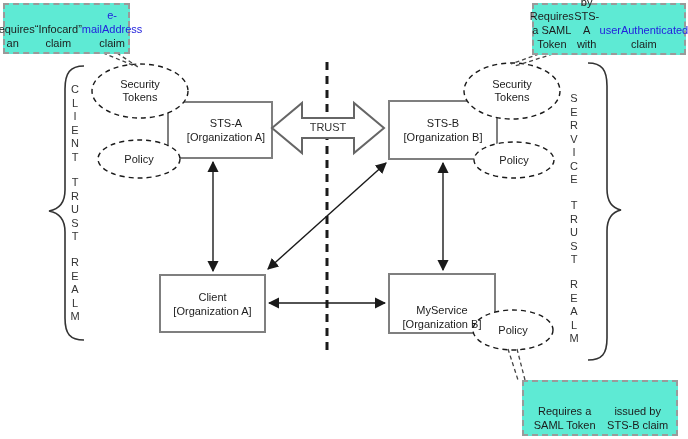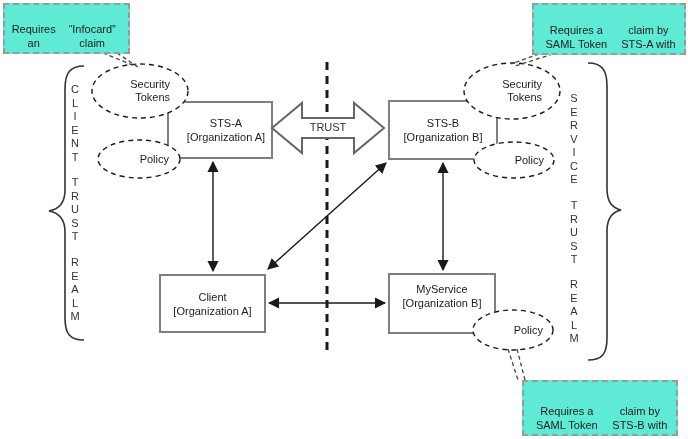--- a/index.html
+++ b/index.html
@@ -12,21 +12,21 @@
     position:absolute;border:2px dashed #9a9a9a;background:#5eead4;
     display:flex;flex-direction:row;justify-content:center;align-items:flex-end;
     text-align:center;line-height:14px;padding:2px 3px;box-sizing:border-box;
   }
   .callout .claim{font-weight:normal;}
   .node-label{
     position:absolute;display:flex;flex-direction:column;justify-content:center;align-items:center;
     text-align:center;line-height:14px;pointer-events:none;
   }
   .ellipse-label{
-    position:absolute;text-align:right;line-height:13px;pointer-events:none;
+    position:absolute;text-align:center;line-height:13px;pointer-events:none;
   }
   .realm-words{
     position:absolute;display:flex;flex-direction:column;align-items:center;gap:12px;
   }
   .realm-words span{
     writing-mode:vertical-lr;text-orientation:upright;letter-spacing:1.5px;color:#333;
   }
   .trust-label{
     position:absolute;text-align:center;color:#333;
   }
@@ -70,45 +70,47 @@
     <line x1="117" y1="53" x2="138" y2="67" stroke="#444" stroke-width="1.3" stroke-dasharray="4 3"></line>
     <line x1="539" y1="54" x2="511" y2="64" stroke="#444" stroke-width="1.3" stroke-dasharray="4 3"></line>
     <line x1="553" y1="54" x2="515" y2="66" stroke="#444" stroke-width="1.3" stroke-dasharray="4 3"></line>
     <line x1="508" y1="349" x2="518" y2="380" stroke="#444" stroke-width="1.3" stroke-dasharray="4 3"></line>
     <line x1="517" y1="349" x2="525" y2="380" stroke="#444" stroke-width="1.3" stroke-dasharray="4 3"></line>
   </svg>
 
   <div class="callout" style="left:3px;top:3px;width:127px;height:51px;">
     <div>Requires an</div>
     <div>“Infocard” claim</div>
+    <div><span class="claim" style="color: rgb(34, 34, 221);">e-mailAddress</span><span> claim</span></div>
   </div>
 
   <div class="callout" style="left:532px;top:3px;width:154px;height:52px;">
     <div>Requires a SAML Token</div>
     <div>claim by STS-A with</div>
+    <div><span class="claim" style="color: rgb(34, 34, 221);">userAuthenticated</span><span> claim</span></div>
   </div>
 
   <div class="callout" style="left:522px;top:380px;width:156px;height:56px;">
     <div>Requires a SAML Token</div>
-    <div>claim by STS-B with</div>
+    <div>issued by STS-B claim</div>
   </div>
 
   <div class="node-label" style="left:168px;top:102px;width:116px;height:56px;">
     <div>STS-A</div>
     <div>[Organization A]</div>
   </div>
   <div class="node-label" style="left:389px;top:101px;width:108px;height:58px;">
     <div>STS-B</div>
     <div>[Organization B]</div>
   </div>
   <div class="node-label" style="left:160px;top:275px;width:105px;height:57px;">
     <div>Client</div>
     <div>[Organization A]</div>
   </div>
-  <div class="node-label" style="left:389px;top:269px;width:106px;height:53px;">
+  <div class="node-label" style="left:389px;top:290px;width:106px;height:53px;">
     <div>MyService</div>
     <div>[Organization B]</div>
   </div>
 
   <div class="ellipse-label" style="left:110px;top:78px;width:60px;">Security Tokens</div>
   <div class="ellipse-label" style="left:109px;top:153px;width:60px;">Policy</div>
   <div class="ellipse-label" style="left:482px;top:78px;width:60px;">Security Tokens</div>
   <div class="ellipse-label" style="left:484px;top:154px;width:60px;">Policy</div>
   <div class="ellipse-label" style="left:483px;top:324px;width:60px;">Policy</div>
 

